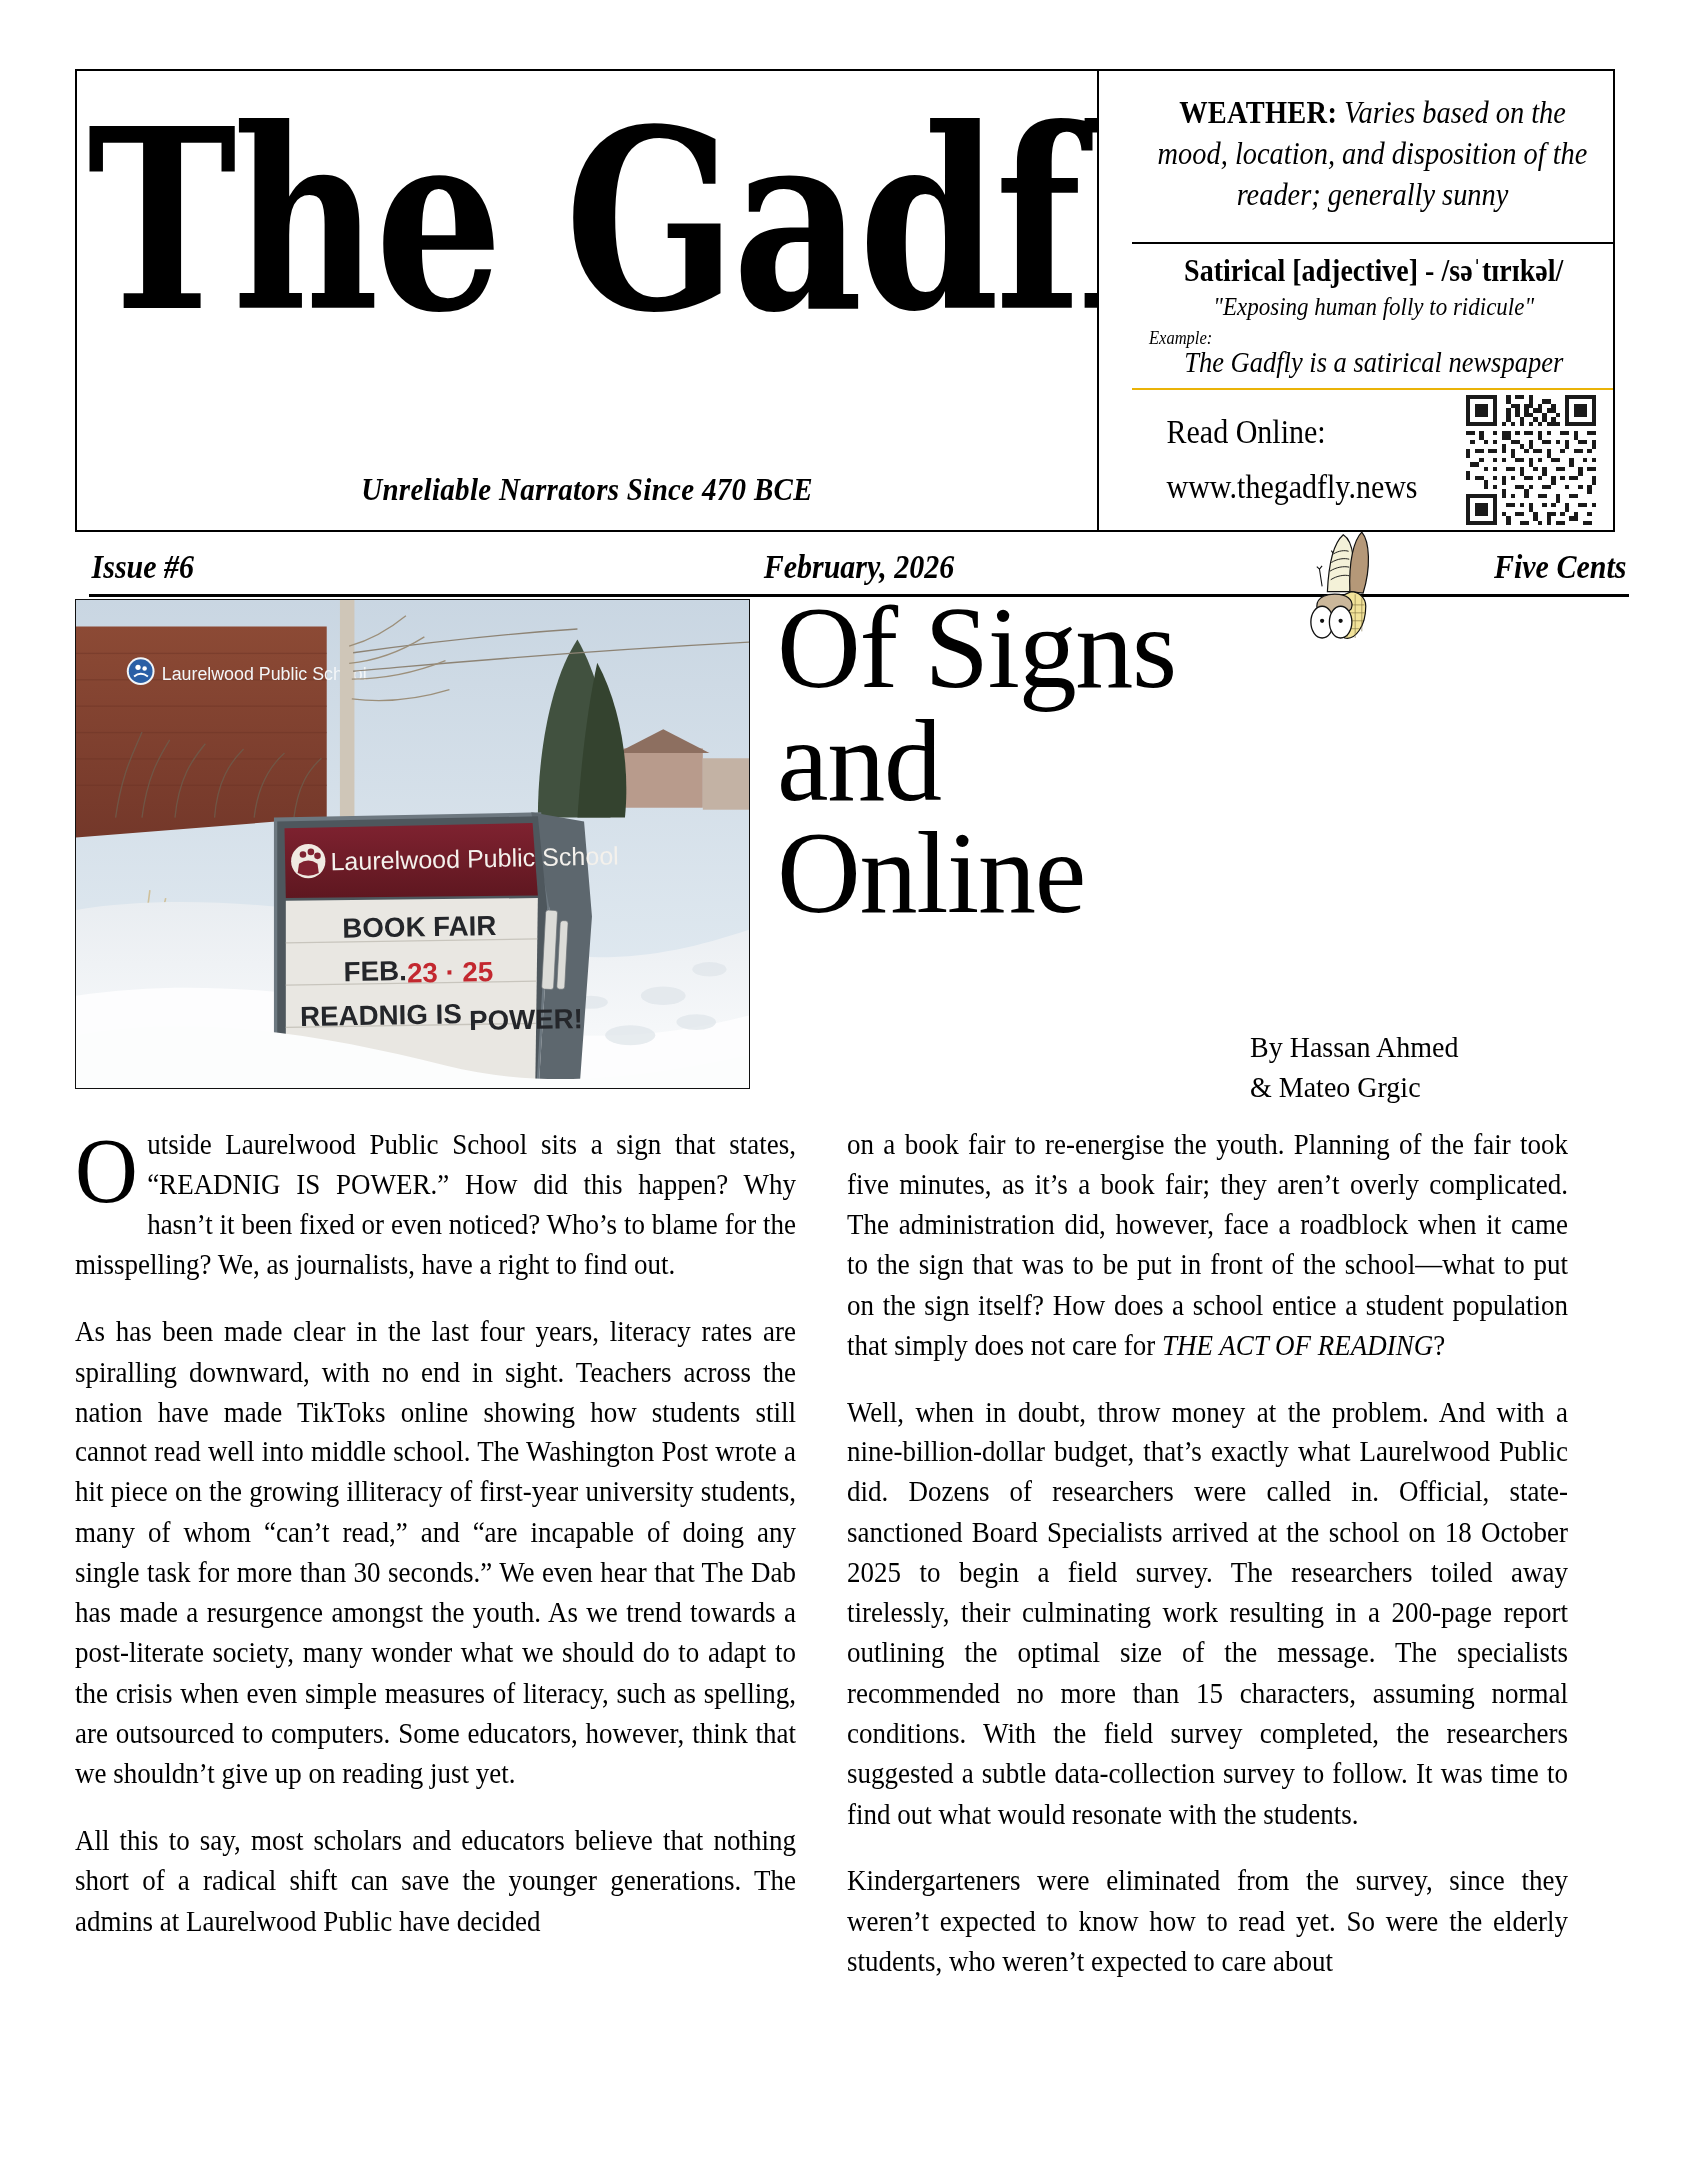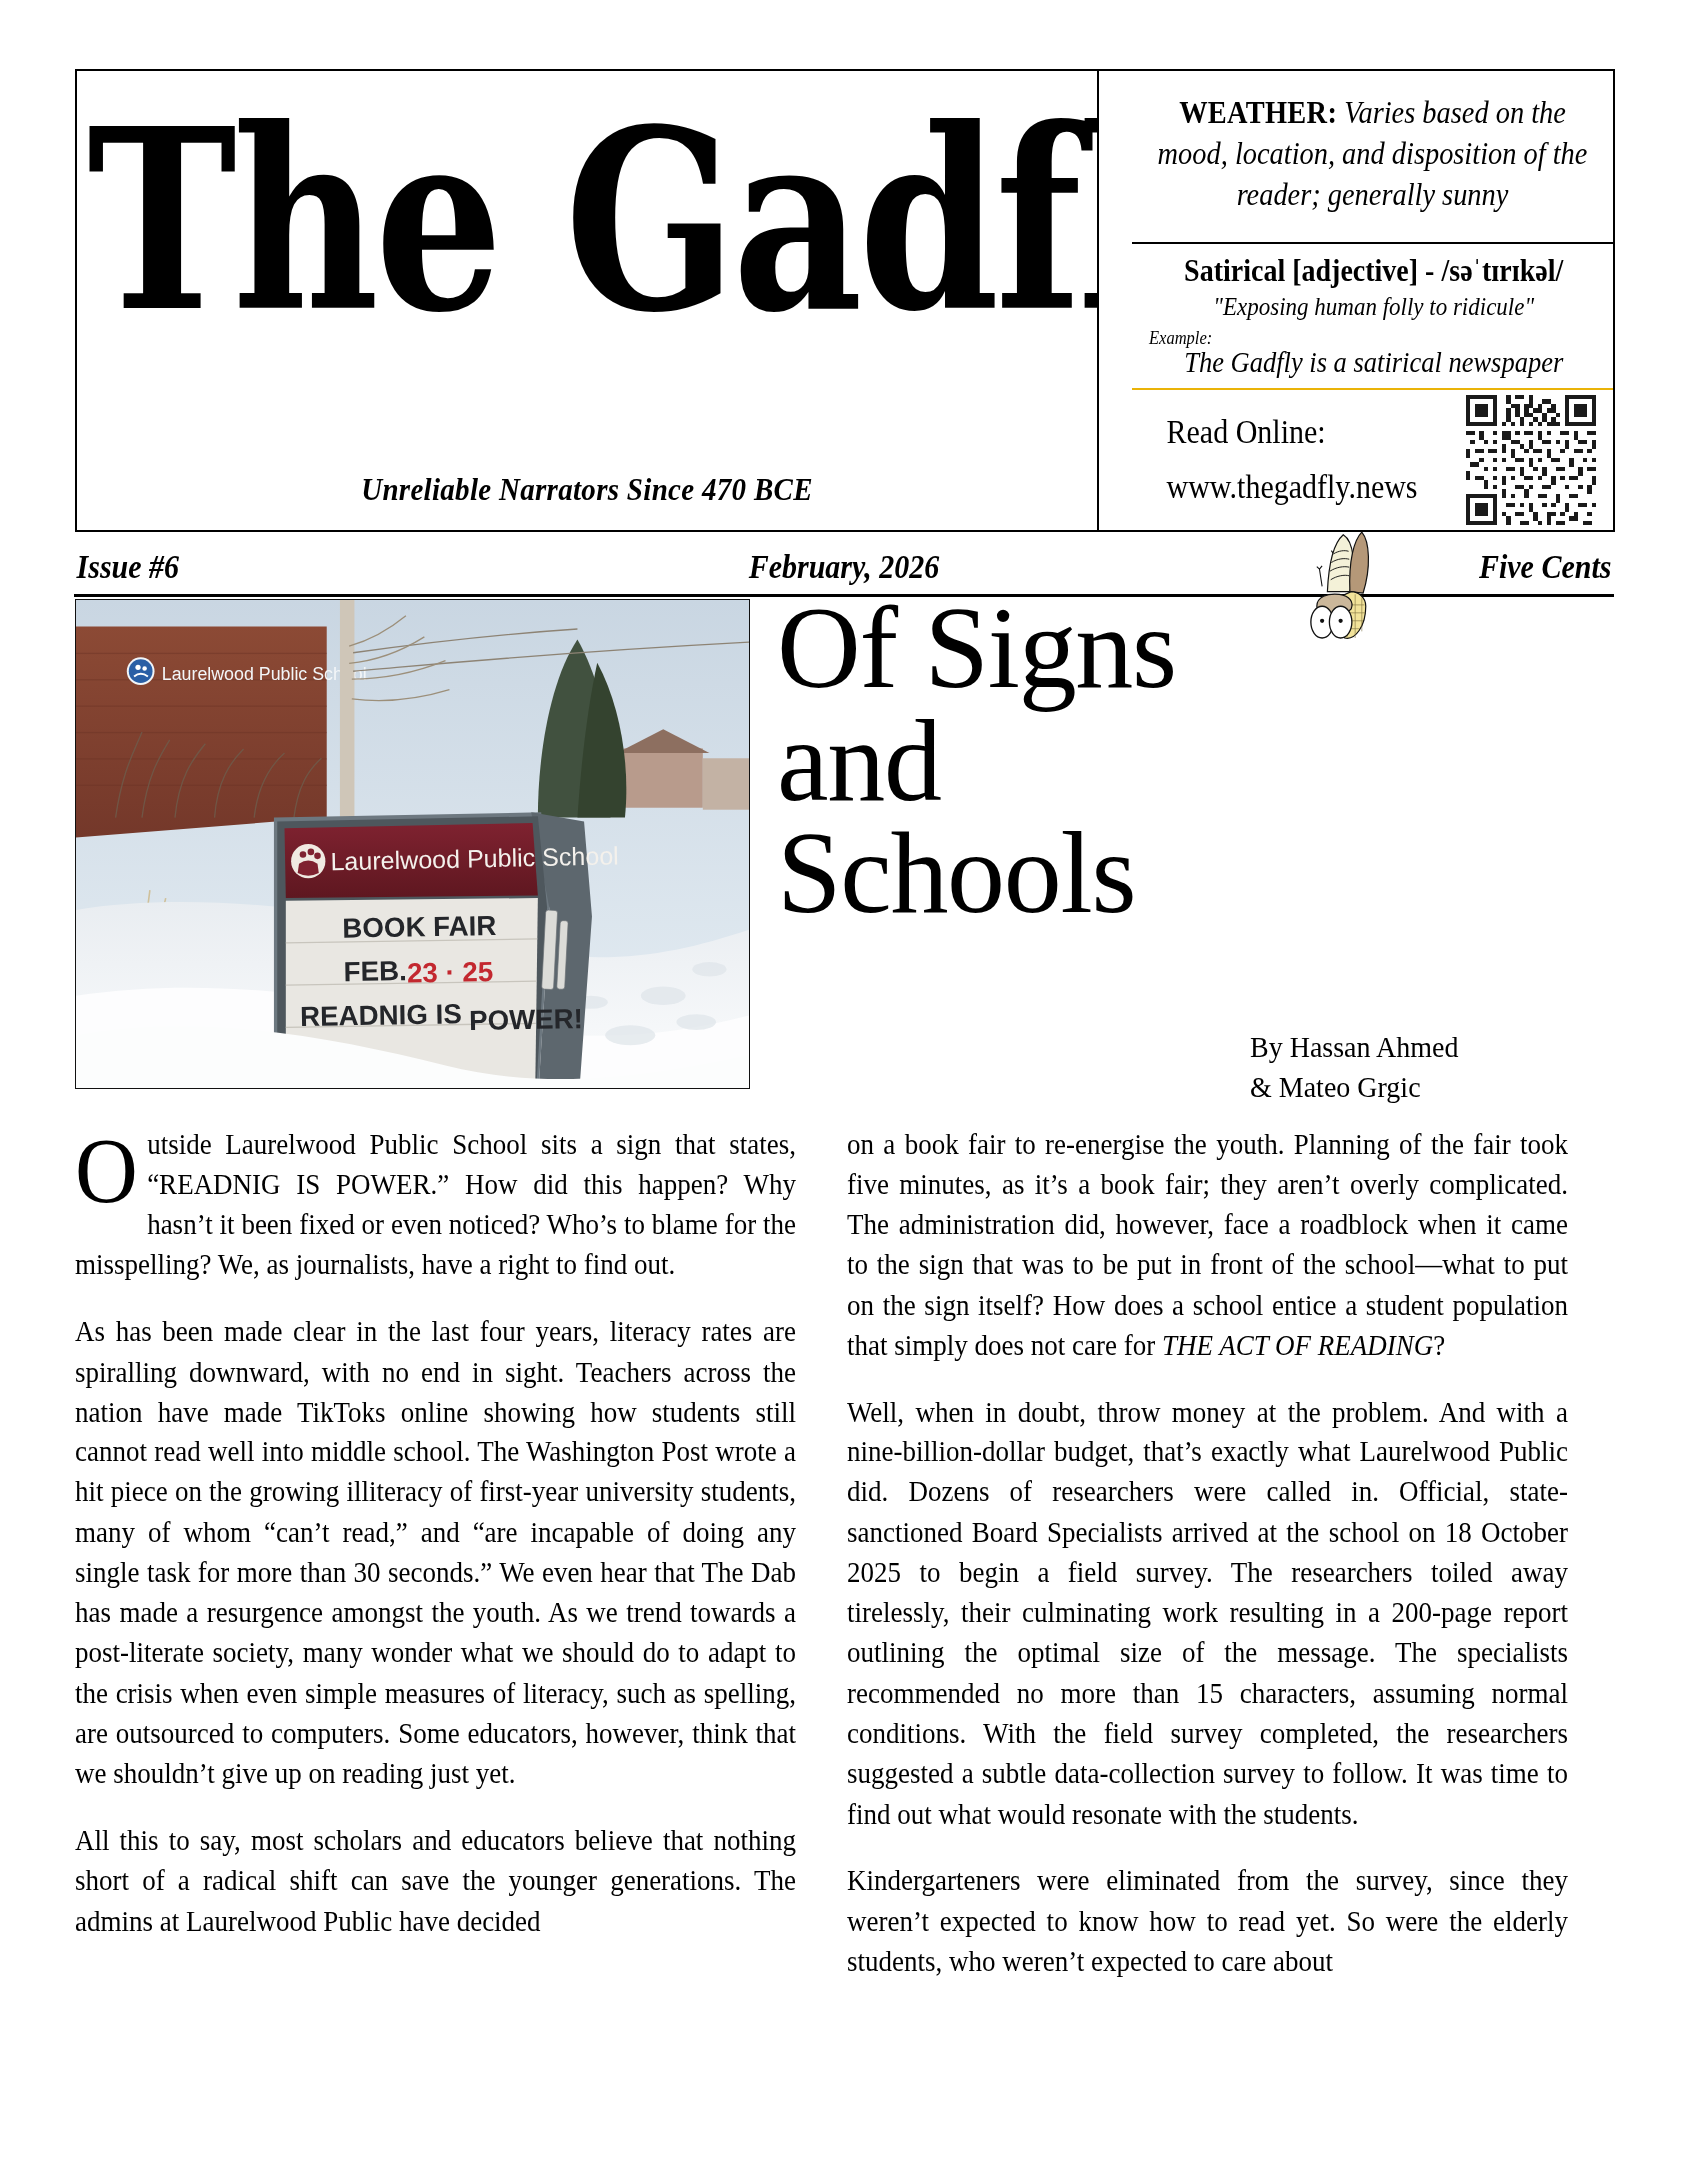--- a/index.html
+++ b/index.html
@@ -163,21 +163,21 @@
   .qr {
     width: 130px;
     height: 130px;
     display: block;
     flex: 0 0 auto;
   }
 
   
   .issuebar {
     position: absolute;
-    left: 74px;
+    left: 89px;
     top: 539px;
     width: 1540px;
     height: 58px;
     border-top: 0;
     border-bottom: 3.3px solid #000;
     box-sizing: border-box;
     display: flex;
     align-items: center;
     font-family: "Liberation Serif", "DejaVu Serif", serif;
     font-style: italic;
@@ -601,21 +601,21 @@
           <rect x="734" y="486" width="12" height="104" rx="4" transform="rotate(3 734 486)"></rect>
         </g>
 
         <rect x="330" y="690" width="36" height="56" fill="#3f474c"></rect>
       </g>
 
       <path d="M0 660 C180 626 380 660 560 706 C720 746 880 720 1020 690 L1020 740 L0 740 Z" fill="#fcfdfd"></path>
     </svg>
   </div>
 
-  <div class="headline">Of Signs and Schools</div>
+  <div class="headline">Of Signs and Online</div>
   <div class="byline">
     <div>By Hassan Ahmed</div>
     <div>&amp; Mateo Grgic</div>
   </div>
 
   <div class="col col-left">
     <p class="dropcap-para">
       <span class="dropcap">O</span><span>utside Laurelwood Public School sits a sign that states, “READNIG IS POWER.” How did this happen? Why hasn’t it been fixed or even noticed? Who’s to blame for the misspelling? We, as journalists, have a right to find out.</span>
     </p>
     <p>As has been made clear in the last four years, literacy rates are spiralling downward, with no end in sight. Teachers across the nation have made TikToks online showing how students still cannot read well into middle school. The Washington Post wrote a hit piece on the growing illiteracy of first-year university students, many of whom “can’t read,” and “are incapable of doing any single task for more than 30 seconds.” We even hear that The Dab has made a resurgence amongst the youth. As we trend towards a post-literate society, many wonder what we should do to adapt to the crisis when even simple measures of literacy, such as spelling, are outsourced to computers. Some educators, however, think that we shouldn’t give up on reading just yet.</p>

